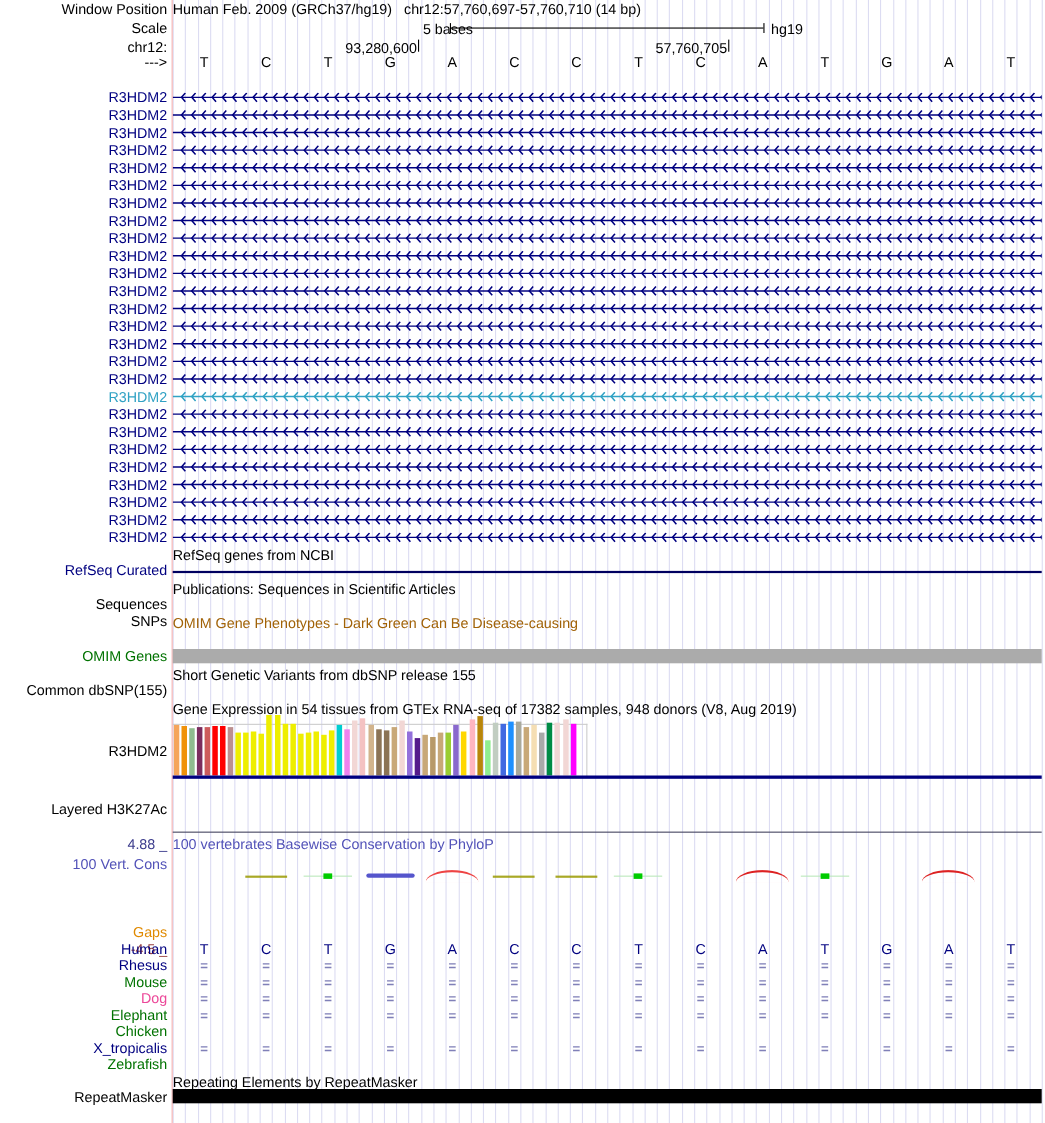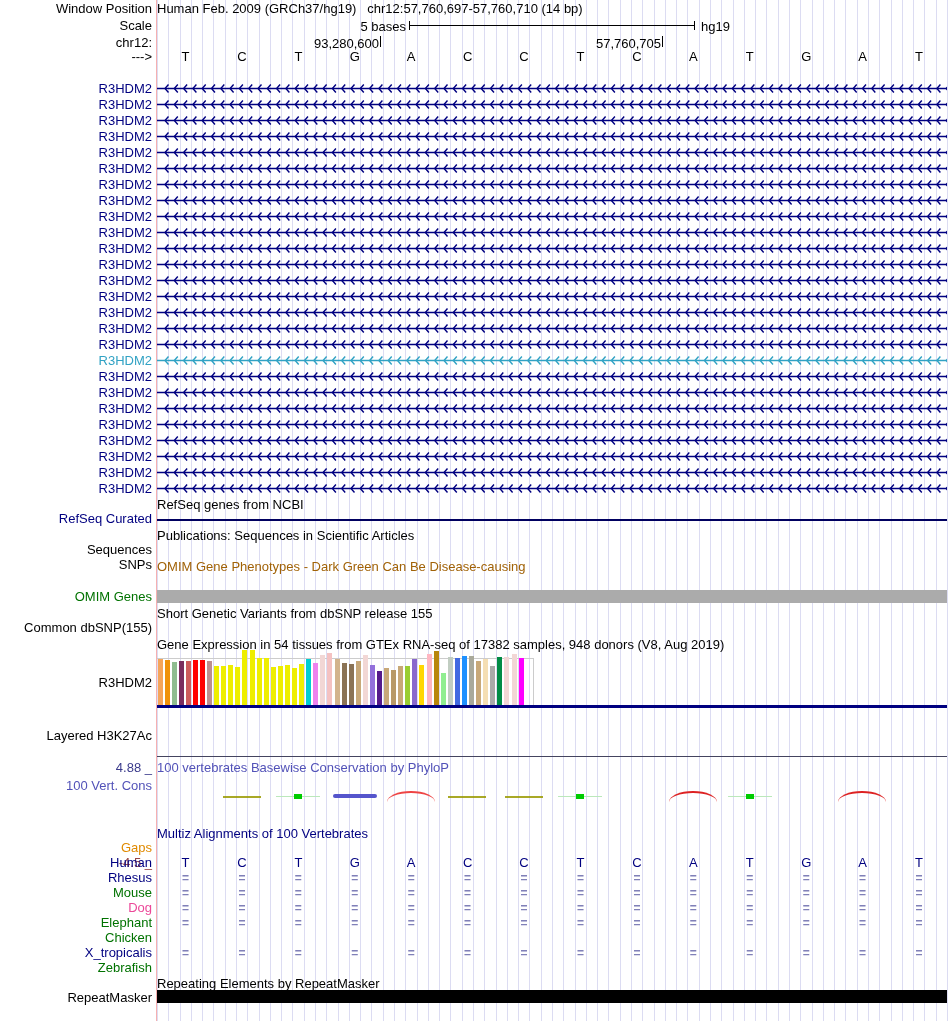--- a/index.html
+++ b/index.html
@@ -100,21 +100,21 @@
       <div class="gridline" style="left: 924.43px;"></div>
       <div class="gridline" style="left: 935.71px;"></div>
       <div class="gridline" style="left: 947px;"></div>
     </div>
   <div class="pinkline"></div>
 
   <div class="lbl" style="top:2px">Window Position</div>
   <div class="ctr" style="top:2px">Human Feb. 2009 (GRCh37/hg19)&nbsp;&nbsp;&nbsp;chr12:57,760,697-57,760,710 (14 bp)</div>
 
   <div class="lbl" style="top:19px">Scale</div>
-  <div class="abs" style="top:19px;right:544px;font-size:13px">5 bases</div>
+  <div class="abs" style="top:19px;right:520px;font-size:13px">5 bases</div>
   <div class="ruler" style="top:21px;left:409px;width:284px">
       <div></div>
     </div>
   <div class="abs" style="top:19px;left:701px;font-size:13px">hg19</div>
 
   <div class="lbl" style="top:36px">chr12:</div>
   <div class="abs" style="top:36px;right:571px;font-size:13px">93,280,600</div>
   <div class="tick" style="top:36px;left:380px;height:11px"></div>
   <div class="abs" style="top:36px;right:289px;font-size:13px">57,760,705</div>
   <div class="tick" style="top:36px;left:662px;height:11px"></div>
@@ -414,21 +414,20 @@
       <div class="consmark" style="left: 448.357px; top: 796px; width: 38px; height: 2px; background: rgb(154, 154, 0); opacity: 0.85;"></div>
       <div class="consmark" style="left: 504.786px; top: 796px; width: 38px; height: 2px; background: rgb(154, 154, 0); opacity: 0.85;"></div>
       <div class="consmark" style="left: 558.214px; top: 796px; width: 44px; height: 1px; background: rgb(187, 232, 187);"></div>
       <div class="consmark" style="left: 576.214px; top: 794px; width: 8px; height: 5px; background: rgb(0, 204, 0);"></div>
       <div class="consmark" style="left: 669.071px; top: 791px; width: 48px; height: 9px; border-top: 2.5px solid rgb(221, 34, 34); border-radius: 50% 50% 0px 0px / 100% 100% 0px 0px;"></div>
       <div class="consmark" style="left: 727.5px; top: 796px; width: 44px; height: 1px; background: rgb(187, 232, 187);"></div>
       <div class="consmark" style="left: 745.5px; top: 794px; width: 8px; height: 5px; background: rgb(0, 204, 0);"></div>
       <div class="consmark" style="left: 838.357px; top: 791px; width: 48px; height: 9px; border-top: 2.5px solid rgb(221, 34, 34); border-radius: 50% 50% 0px 0px / 100% 100% 0px 0px;"></div>
     </div>
 
-  <div class="ctr navy" style="top:827px">Multiz Alignments of 100 Vertebrates</div>
   <div id="multiz-rows">
       <div class="lbl" style="top: 841px; color: rgb(224, 138, 0);">Gaps</div>
       <div class="lbl" style="top: 856px; color: rgb(0, 0, 128);">Human</div>
       <div class="basecol" style="left: 157px; top: 856px; color: rgb(0, 0, 128);">T</div>
       <div class="basecol" style="left: 213.43px; top: 856px; color: rgb(0, 0, 128);">C</div>
       <div class="basecol" style="left: 269.86px; top: 856px; color: rgb(0, 0, 128);">T</div>
       <div class="basecol" style="left: 326.29px; top: 856px; color: rgb(0, 0, 128);">G</div>
       <div class="basecol" style="left: 382.71px; top: 856px; color: rgb(0, 0, 128);">A</div>
       <div class="basecol" style="left: 439.14px; top: 856px; color: rgb(0, 0, 128);">C</div>
       <div class="basecol" style="left: 495.57px; top: 856px; color: rgb(0, 0, 128);">C</div>

